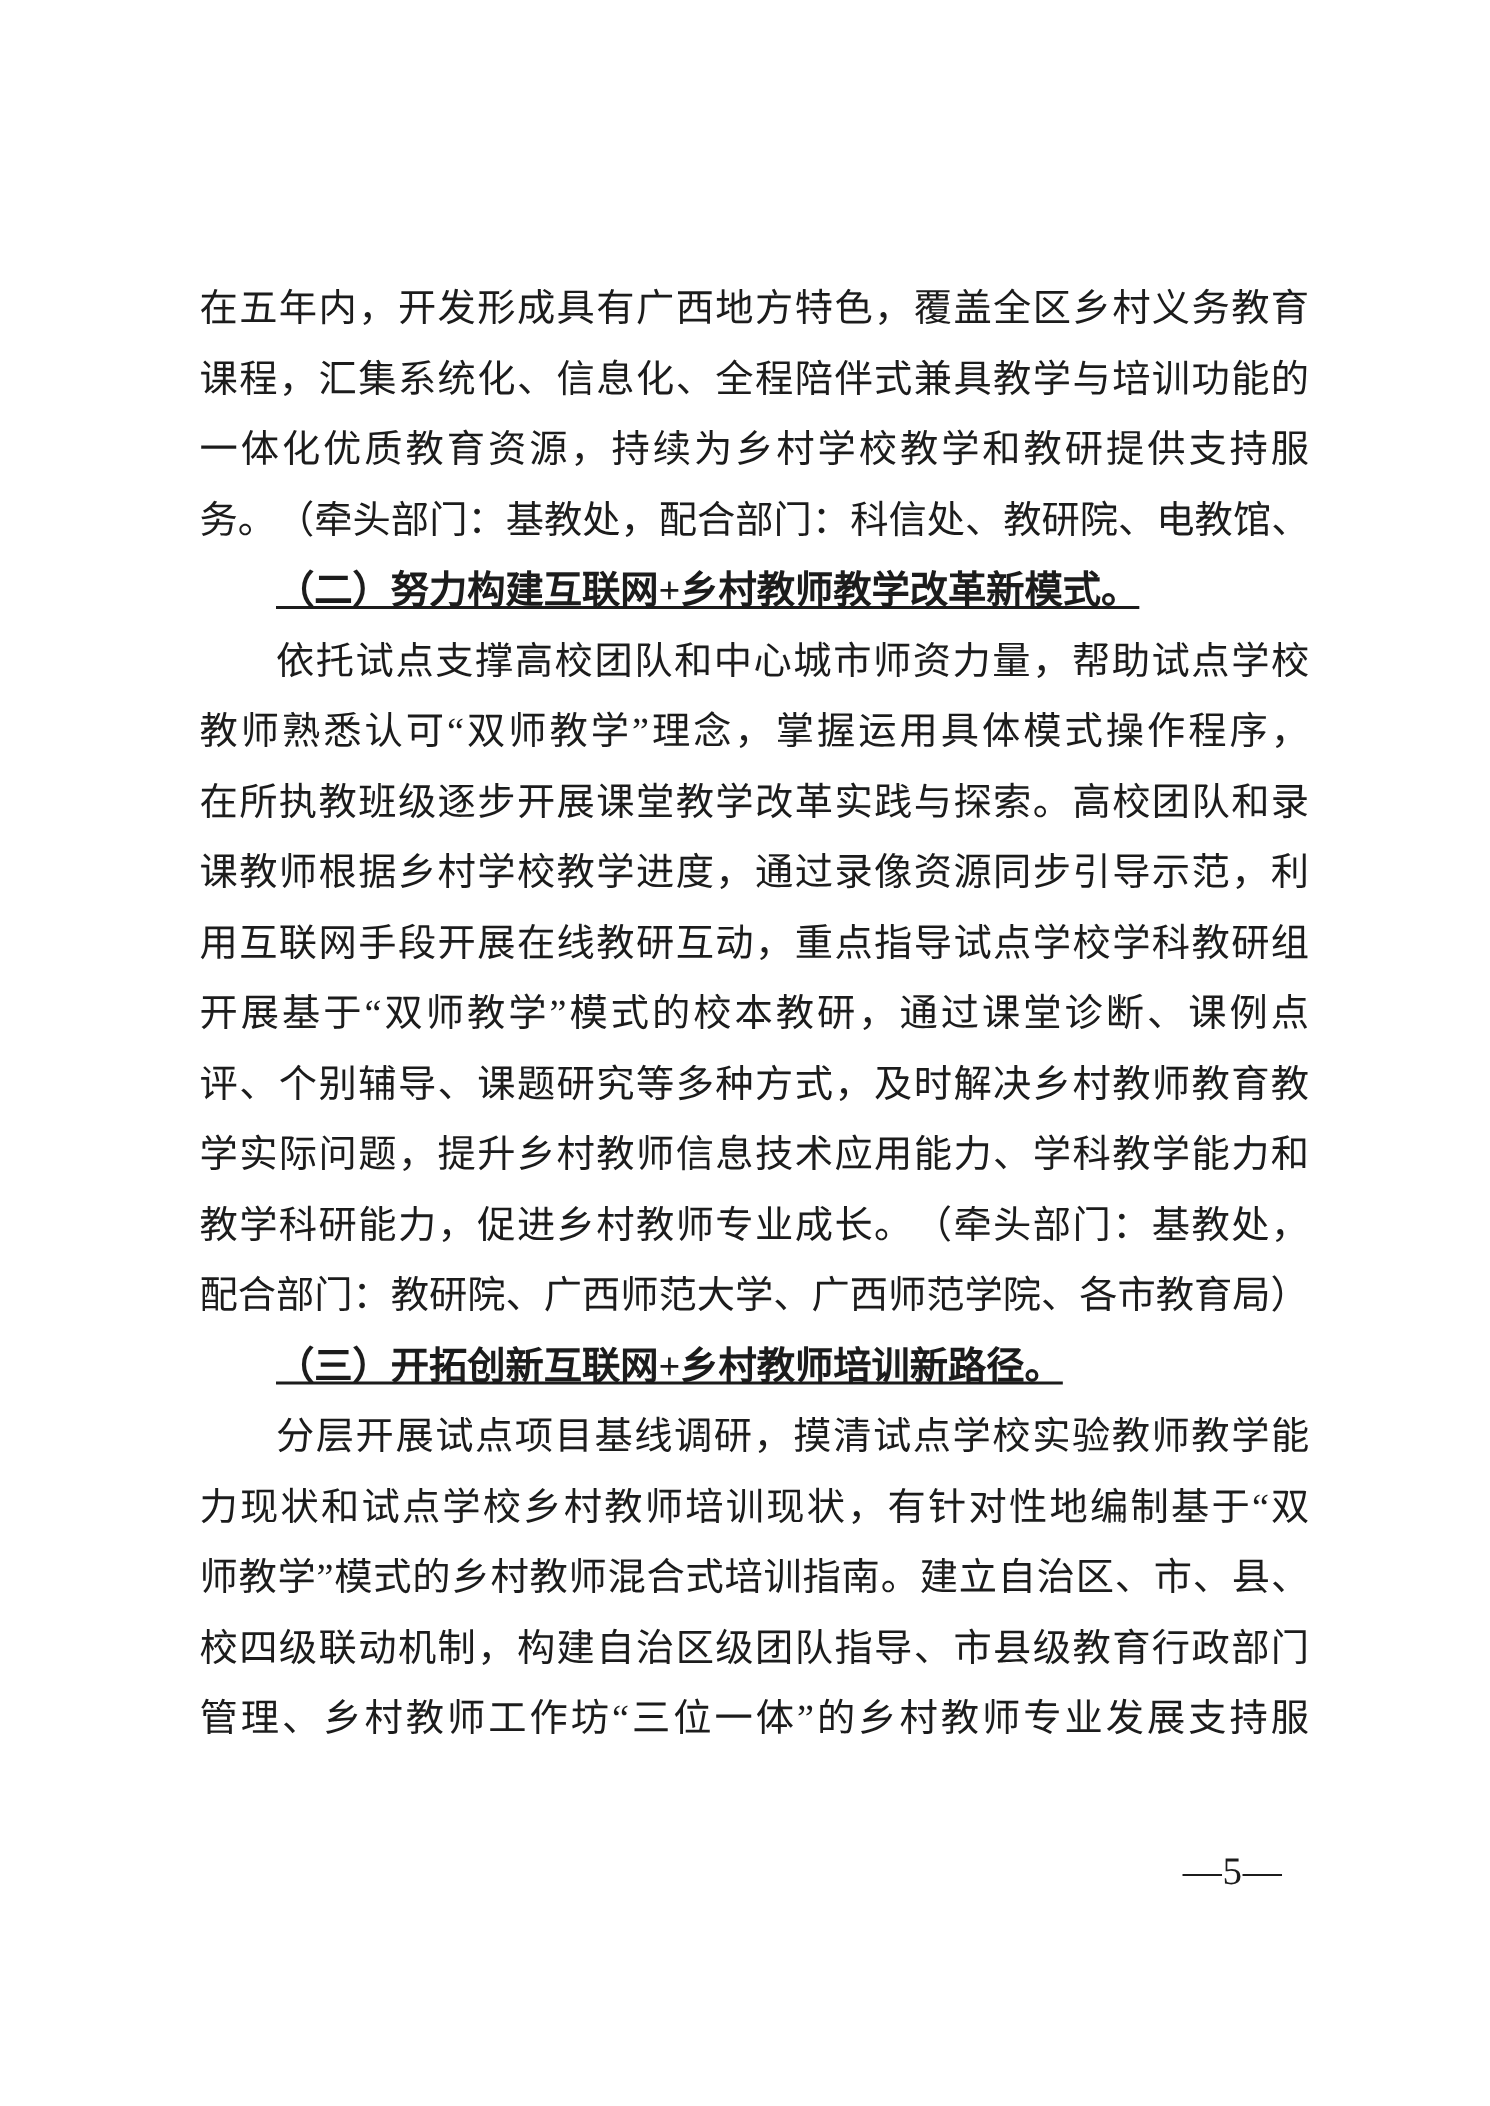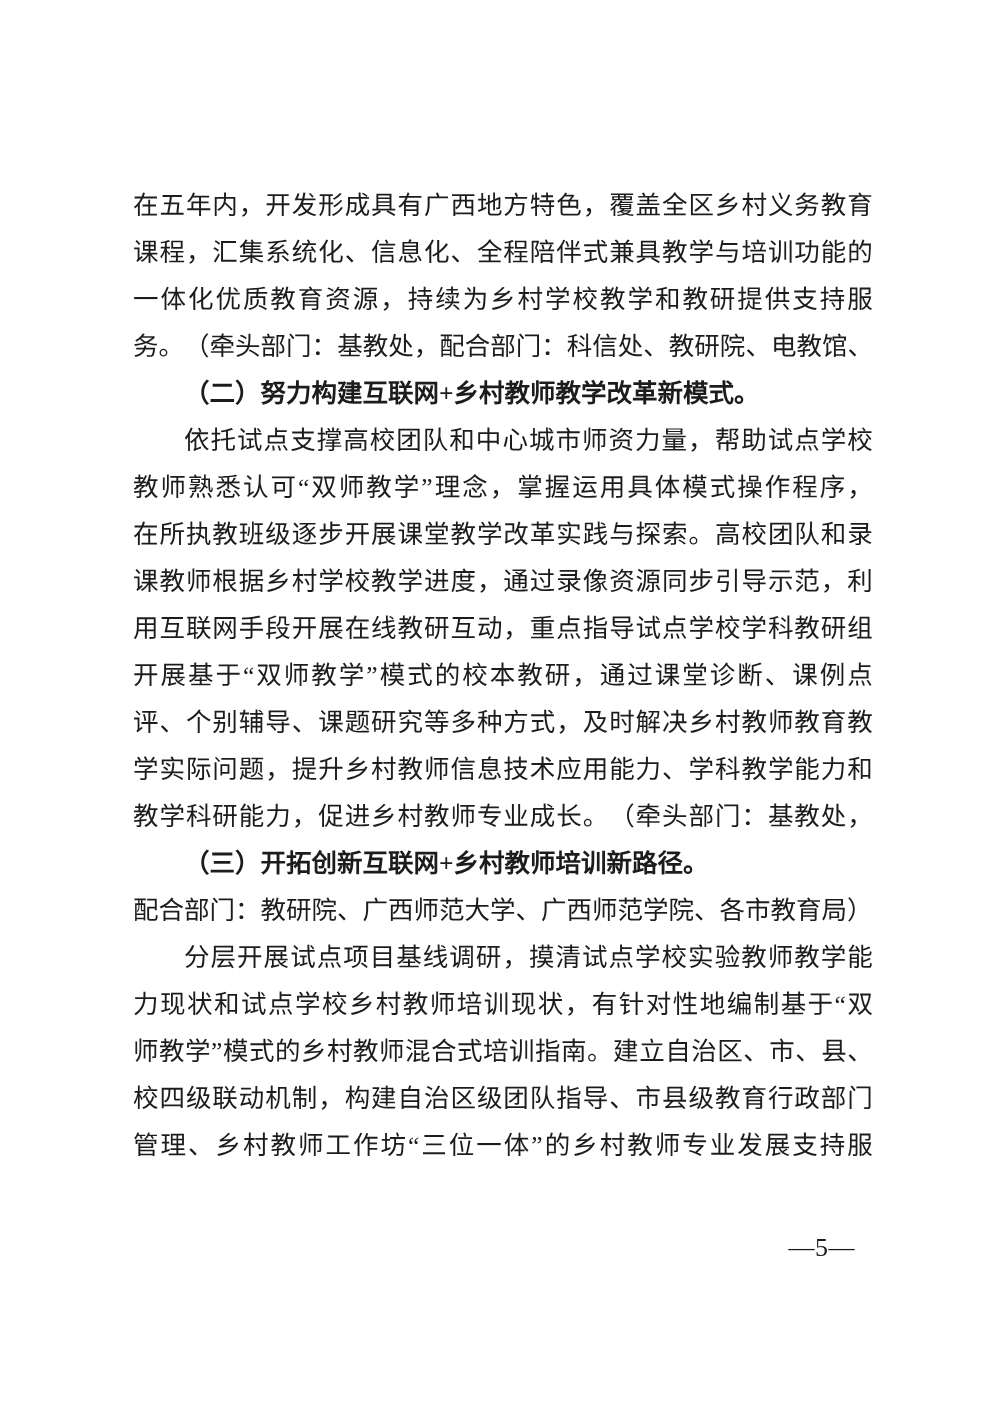--- a/index.html
+++ b/index.html
@@ -30,20 +30,21 @@
   }
   
   .line.justify {
     display: flex;
     justify-content: space-between;
     align-items: baseline;
   }
   .line.heading {
     font-weight: 700;
     color: var(--text, #111111);
+    text-decoration: underline;
   }
   .pagenum {
     position: absolute;
     top: 1228px;
     right: 138px;
     height: 40px;
     line-height: 40px;
     font-size: 26px;
     color: var(--text, #1b1b1b);
     letter-spacing: 0.5px;
@@ -436,22 +437,22 @@
         <span>牵</span>
         <span>头</span>
         <span>部</span>
         <span>门</span>
         <span>：</span>
         <span>基</span>
         <span>教</span>
         <span>处</span>
         <span>，</span>
       </div>
+      <div class="line">配合部门：教研院、广西师范大学、广西师范学院、各市教育局）</div>
       <div class="line heading" style="padding-left: 2em;">（三）开拓创新互联网+乡村教师培训新路径。</div>
-      <div class="line">配合部门：教研院、广西师范大学、广西师范学院、各市教育局）</div>
       <div class="line justify" style="padding-left: 2em;">
         <span>分</span>
         <span>层</span>
         <span>开</span>
         <span>展</span>
         <span>试</span>
         <span>点</span>
         <span>项</span>
         <span>目</span>
         <span>基</span>

